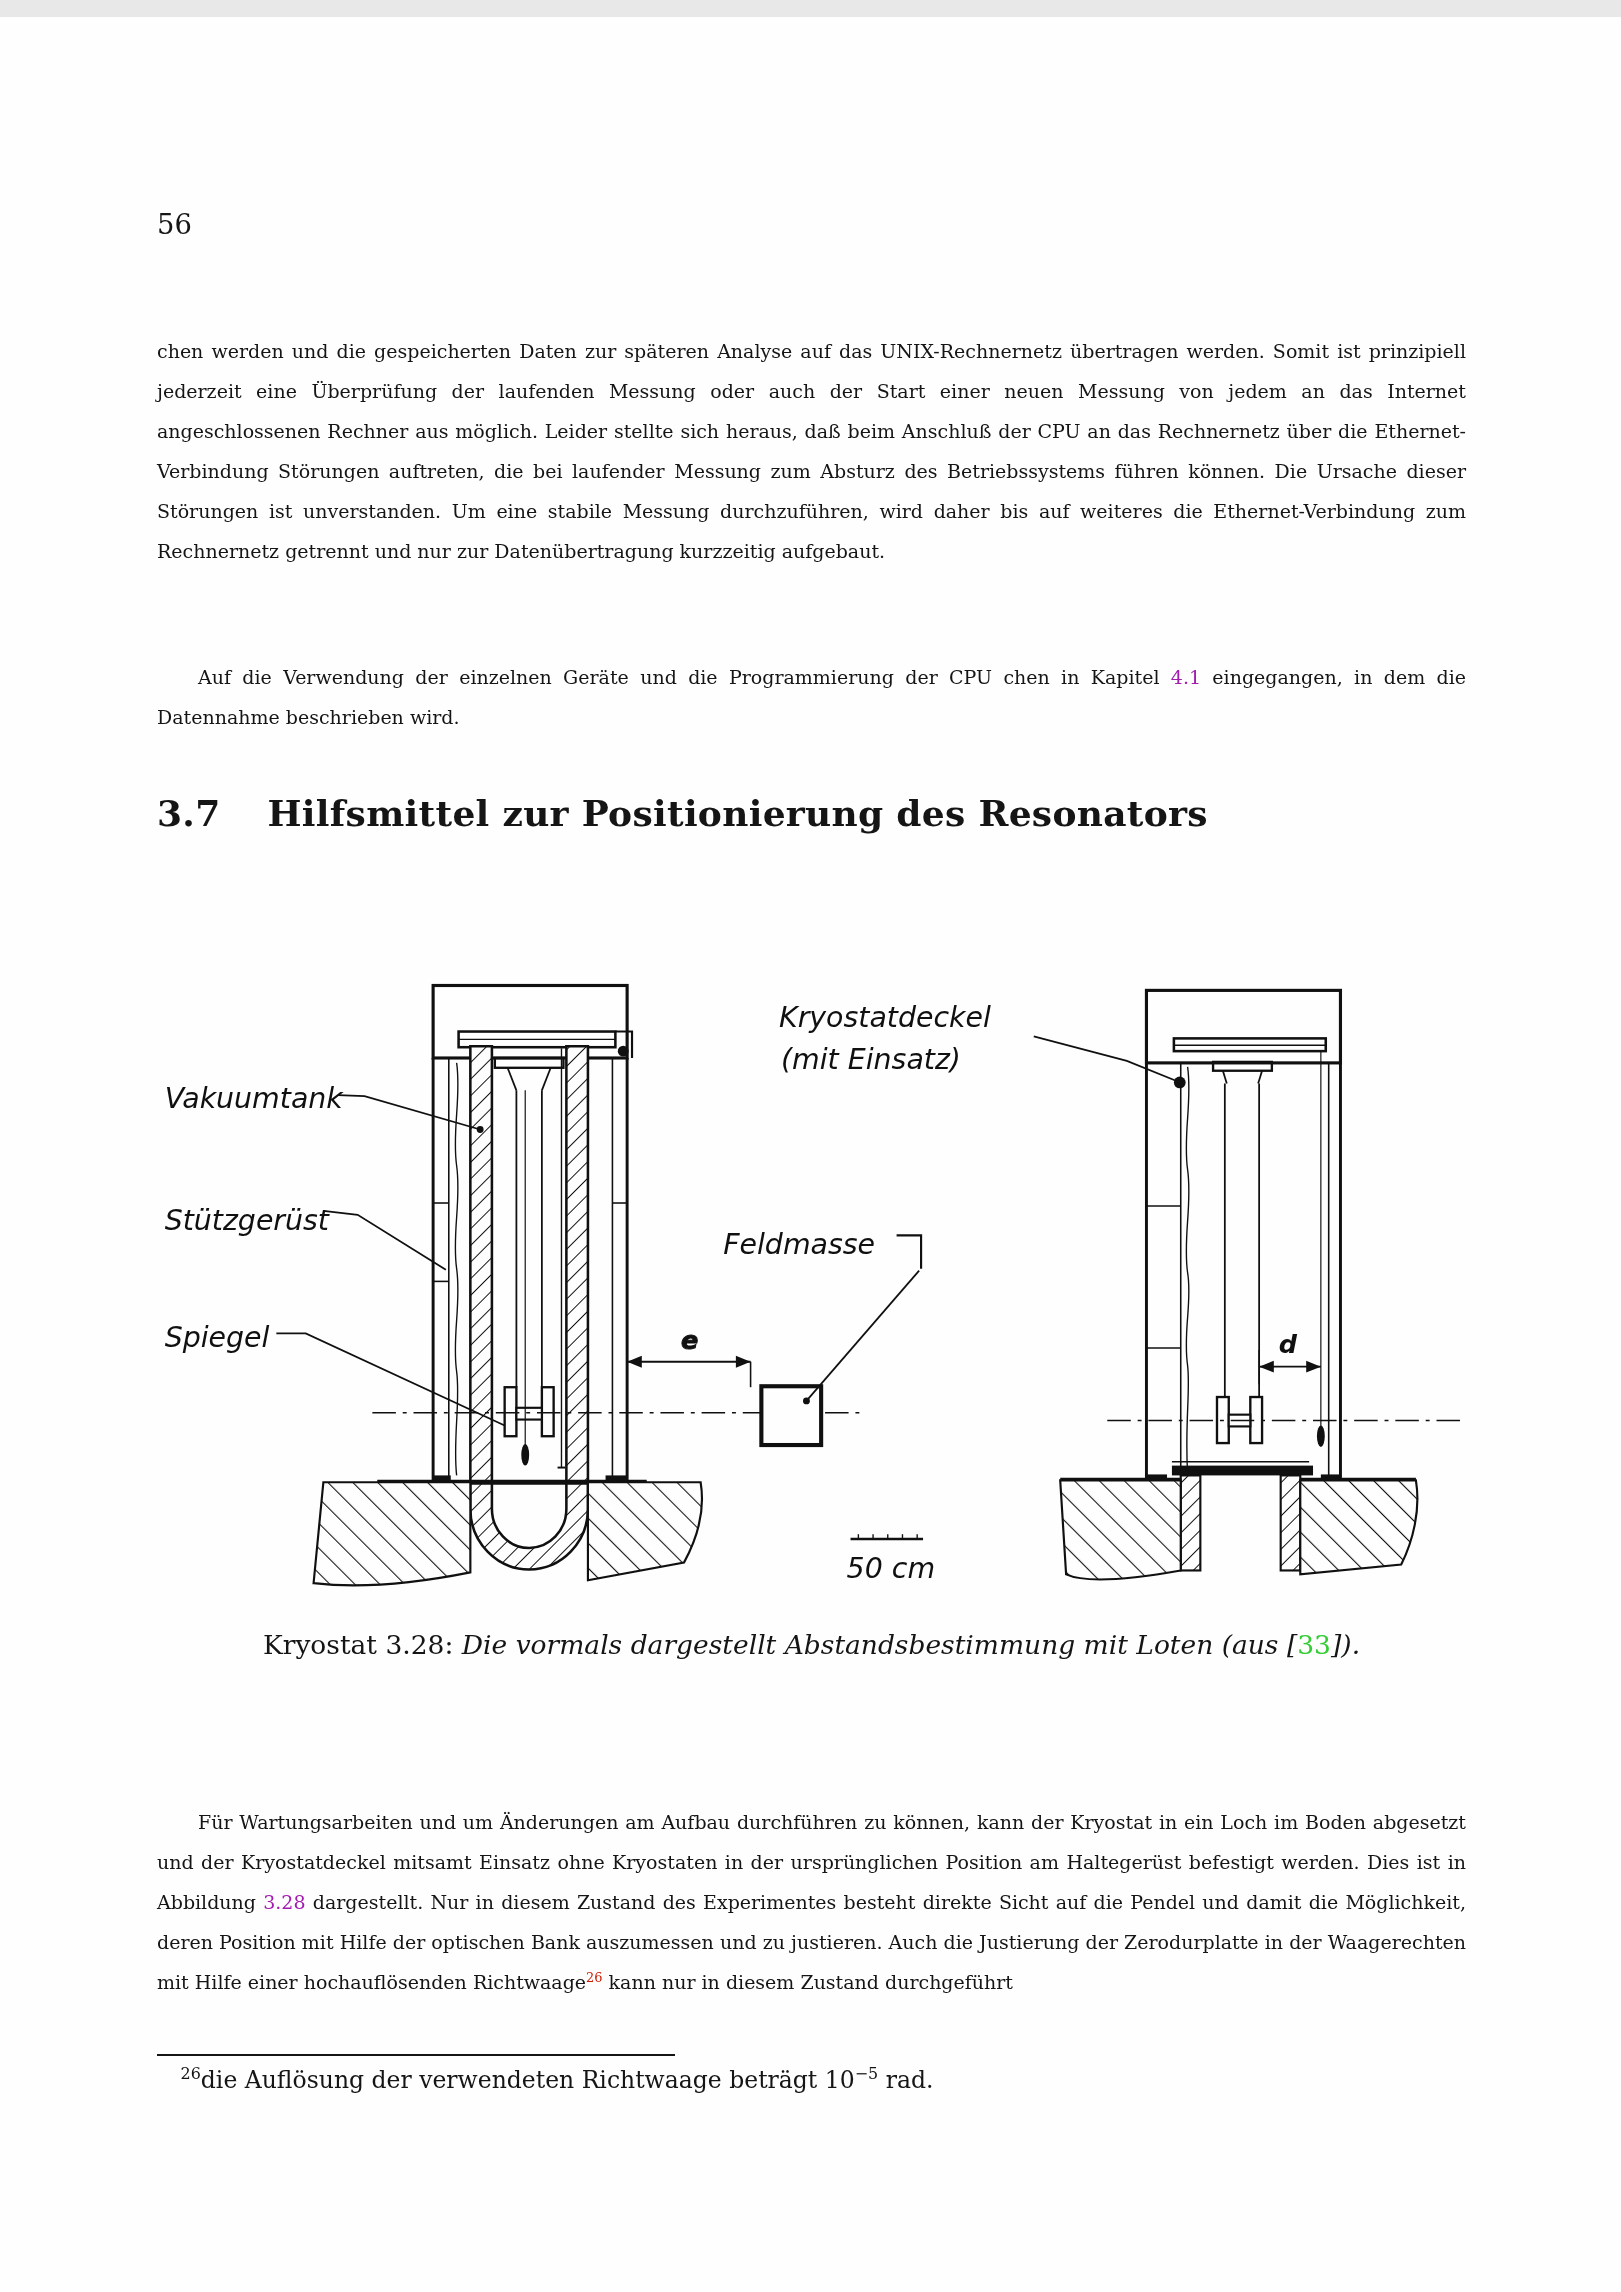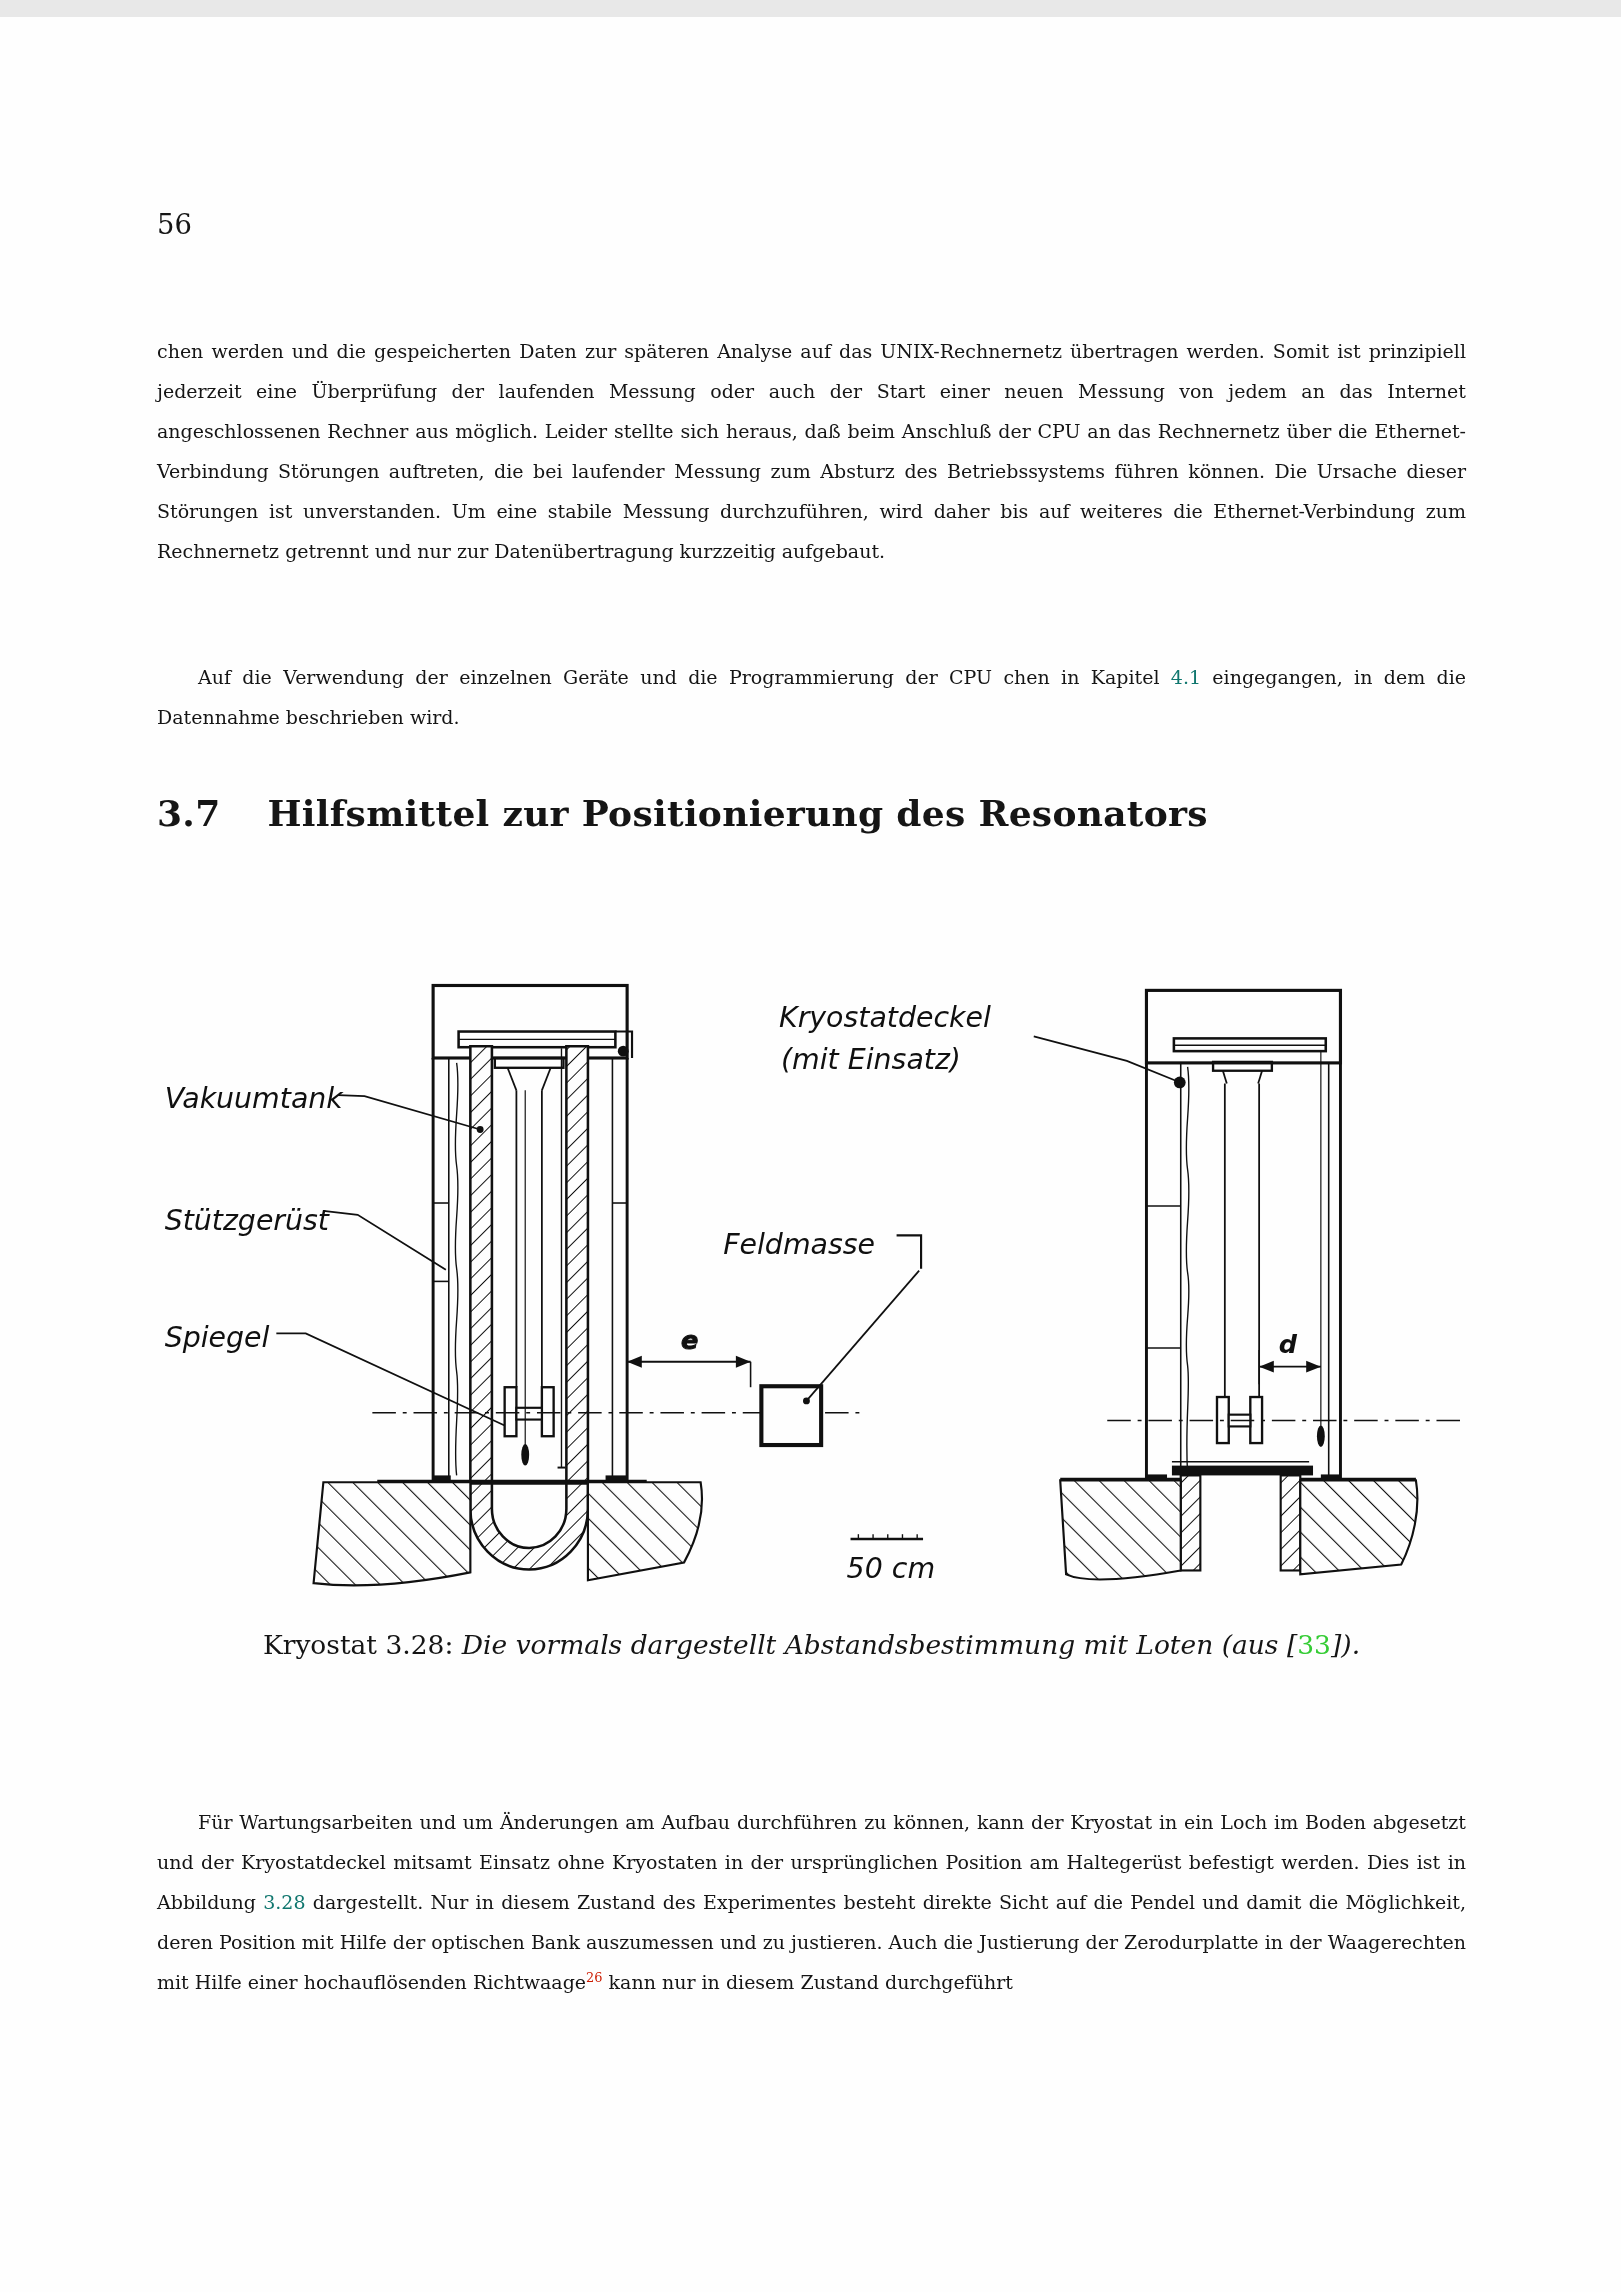--- a/index.html
+++ b/index.html
@@ -19,21 +19,21 @@
   }
   .hdr .chap{font-style:italic;letter-spacing:0.4px;}
   .body-par{
     position:absolute;left:157px;width:1309px;
     font-size:19px;line-height:40px;
     text-align:justify;
   }
   #p1{top:295px;}
   #p2{top:621px;text-indent:41px;}
   #p3{top:1766px;text-indent:41px;}
-  a.ref{color:#0f766e;text-decoration:none;cursor:pointer;}
+  a.ref{color:#a21caf;text-decoration:none;cursor:pointer;}
   a.cite{color:#35cc35;text-decoration:none;cursor:pointer;}
   sup.fnref{color:#cc1b00;font-size:0.68em;vertical-align:super;line-height:0;cursor:pointer;}
   .section-h{
     position:absolute;left:157px;top:745px;width:1309px;
     font-size:36px;font-weight:bold;letter-spacing:0.3px;
   }
   .section-h .num{display:inline-block;margin-right:47px;}
   .fig{position:absolute;left:147px;top:936px;width:1313px;height:647px;}
   .caption{
     position:absolute;left:157px;top:1612px;width:1309px;
@@ -243,15 +243,21 @@
   </svg>
 
   <div class="caption">
     <span>Kryostat 3.28: </span><span class="it">Die vormals dargestellt Abstandsbestimmung mit Loten (aus [</span><a class="cite">33</a><span class="it">]).</span>
   </div>
 
   <p class="body-par" id="p3">
     <span>Für Wartungsarbeiten und um Änderungen am Aufbau durchführen zu können, kann der Kryostat in ein Loch im Boden abgesetzt und der Kryostatdeckel mitsamt Einsatz ohne Kryostaten in der ursprünglichen Position am Haltegerüst befestigt werden. Dies ist in Abbildung </span><a class="ref">3.28</a><span> dargestellt. Nur in diesem Zustand des Experimentes besteht direkte Sicht auf die Pendel und damit die Möglichkeit, deren Position mit Hilfe der optischen Bank auszumessen und zu justieren. Auch die Justierung der Zerodurplatte in der Waagerechten mit Hilfe einer hochauflösenden Richtwaage</span><sup class="fnref">26</sup><span> kann nur in diesem Zustand durchgeführt</span>
   </p>
 
+  <div class="fnote">
+    <div class="fnrule"></div>
+    <div class="fbody">
+      <sup class="fnmark">26</sup><span>die Auflösung der verwendeten Richtwaage beträgt 10</span><sup class="exp">−5</sup><span> rad.</span>
+    </div>
+  </div>
 
 </div>
 
 
 </body></html>

